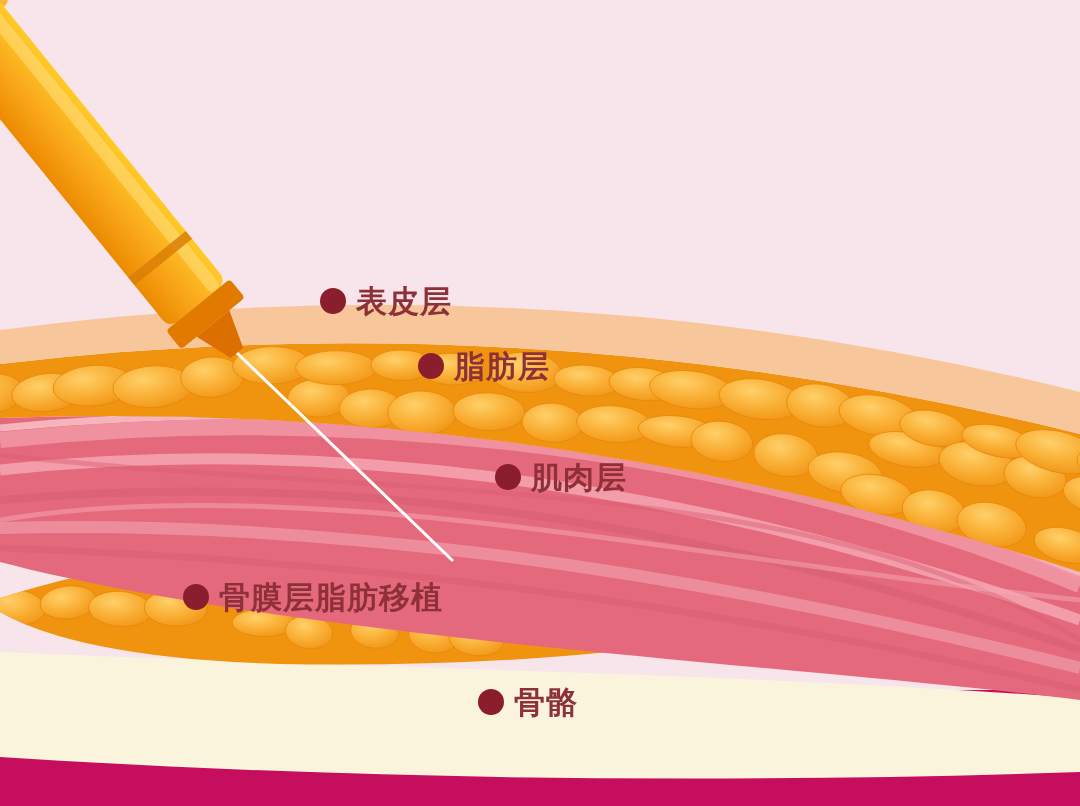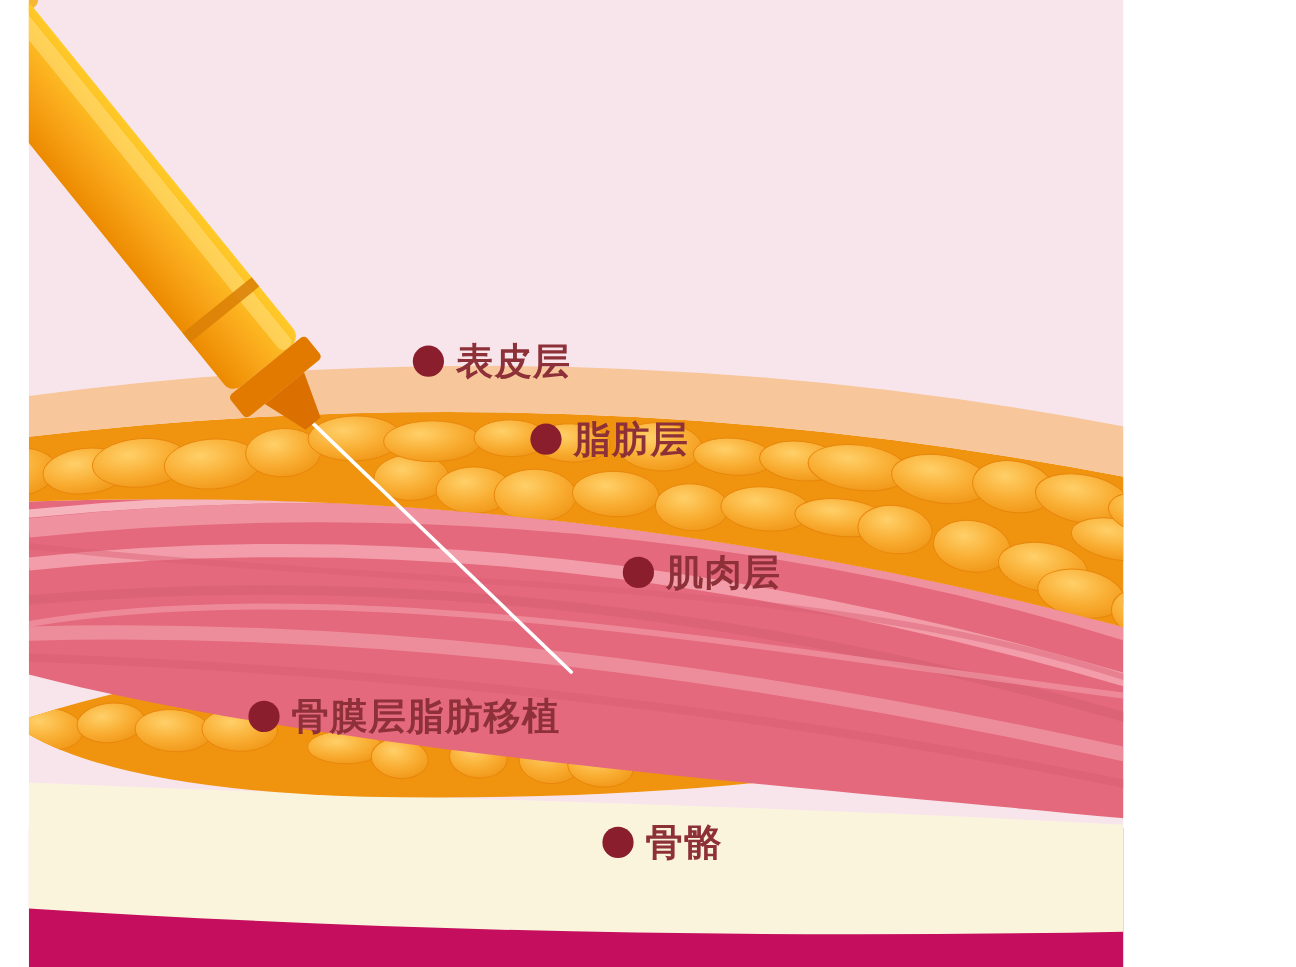--- a/index.html
+++ b/index.html
@@ -1,16 +1,16 @@
 <!DOCTYPE html>
 <html><head>
 <meta charset="utf-8">
 <style>
   html,body{margin:0;padding:0;background:#ffffff;}
-  .stage{width:912px;height:806px;position:relative;overflow:hidden;padding-left:24px;}
+  .stage{width:1080px;height:806px;position:relative;overflow:hidden;}
   svg{display:block;}
   text.layer-label{
     font-family:"Liberation Sans", sans-serif;
     font-size:31px;
     font-weight:600;
     letter-spacing:1px;
   }
 </style>
 </head>
 <body>

